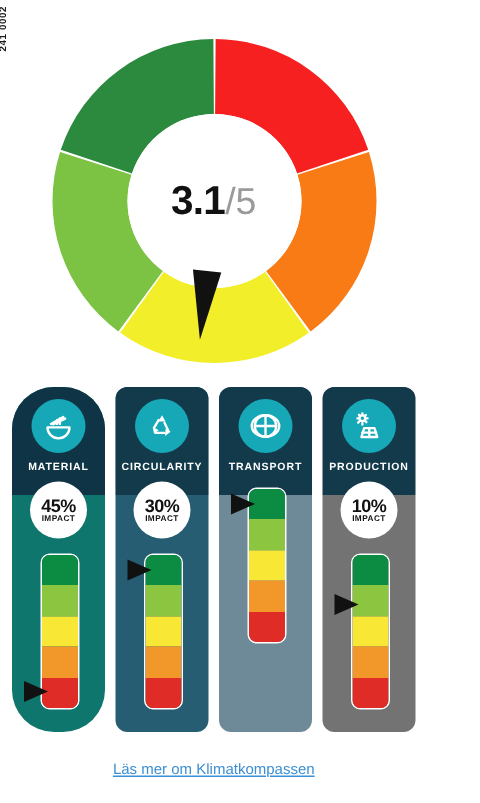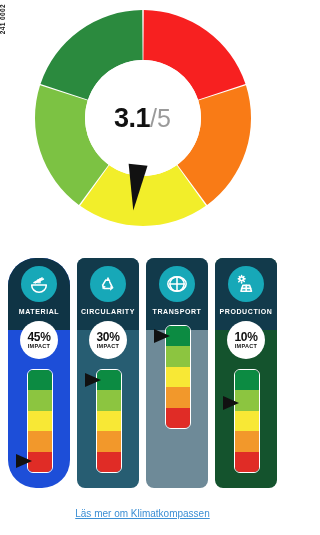--- a/index.html
+++ b/index.html
@@ -26,21 +26,21 @@
     letter-spacing: 0.4px;
     writing-mode: vertical-rl;
     transform: rotate(180deg);
     white-space: nowrap;
   }
 
   
   .gauge-wrap {
     position: absolute;
     left: 0;
-    top: 8px;
+    top: 24px;
     width: 285px;
     height: 228px;
   }
   .gauge {
     position: absolute;
     left: 50%;
     top: 0;
     transform: translateX(-50%);
     width: 220px;
     height: 220px;
@@ -224,21 +224,21 @@
           <path d="M 100.27885291610826 202.49053626924945 L 95.6392042204217 155.74950868126615 L 114.5351202324189 157.73554948335155 Z" fill="#111111"></path>
         </g>
     </svg>
     <div class="gauge-center">
       <span class="score-main">3.1</span><span class="score-sep">/</span><span class="score-max">5</span>
     </div>
   </div>
 </div>
 
 <div class="cards" id="cards-container">
-    <div class="card" style="background: #1d4ed8; border-radius: 28px;">
+    <div class="card" style="background: #0f766e; border-radius: 28px;">
       <div class="card-head" style="background: rgb(15, 52, 69);"></div>
       <div class="card-icon" style="background: rgb(23, 168, 184);">
         <svg width="22" height="22" viewBox="0 0 24 24">
           <path d="M4 13 h16 a8 8 0 0 1 -16 0 z" fill="none" stroke="#ffffff" stroke-width="1.7" stroke-linecap="round" stroke-linejoin="round"></path>
           <path d="M6.5 10.5 L15.5 5.5" fill="none" stroke="#ffffff" stroke-width="1.7" stroke-linecap="round" stroke-linejoin="round"></path>
           <path d="M8 10.8 L16.8 6.6" fill="none" stroke="#ffffff" stroke-width="1.7" stroke-linecap="round" stroke-linejoin="round"></path>
           <path d="M11 10.5 v-3 M13 10.5 v-4" fill="none" stroke="#ffffff" stroke-width="1.7" stroke-linecap="round" stroke-linejoin="round"></path>
         </svg>
       </div>
       <div class="card-title">MATERIAL</div>
@@ -300,21 +300,21 @@
         <div class="bar">
           <div class="band" style="background: rgb(12, 139, 66);"></div>
           <div class="band" style="background: rgb(140, 197, 64);"></div>
           <div class="band" style="background: rgb(248, 232, 53);"></div>
           <div class="band" style="background: rgb(242, 152, 43);"></div>
           <div class="band" style="background: rgb(224, 44, 38);"></div>
         </div>
         <div class="pointer" style="top: 4%;"></div>
       </div>
     </div>
-    <div class="card" style="background: #14532d;">
+    <div class="card" style="background: #737373;">
       <div class="card-head" style="background: rgb(18, 58, 75);"></div>
       <div class="card-icon" style="background: rgb(23, 168, 184);">
         <svg width="22" height="22" viewBox="0 0 24 24">
           <path d="M8.5 13.5 L16 13.5 L18 20 L6.5 20 Z" fill="none" stroke="#ffffff" stroke-width="1.7" stroke-linecap="round" stroke-linejoin="round"></path>
           <path d="M7.2 16.8 L17.1 16.8" fill="none" stroke="#ffffff" stroke-width="1.7" stroke-linecap="round" stroke-linejoin="round"></path>
           <path d="M12.2 13.5 L12.2 20" fill="none" stroke="#ffffff" stroke-width="1.7" stroke-linecap="round" stroke-linejoin="round"></path>
           <circle cx="7.2" cy="6.4" r="2.1" fill="none" stroke="#ffffff" stroke-width="1.7" stroke-linecap="round" stroke-linejoin="round"></circle>
           <path d="M7.2 2.8 v1 M7.2 9.9 v1 M3.6 6.4 h1 M10 6.4 h1 M4.7 3.9 l0.7 0.7 M9.4 8.5 l0.7 0.7 M9.7 4.0 l-0.7 0.7 M4.8 8.8 l-0.7 0.7" fill="none" stroke="#ffffff" stroke-width="1.7" stroke-linecap="round" stroke-linejoin="round"></path>
         </svg>
       </div>

